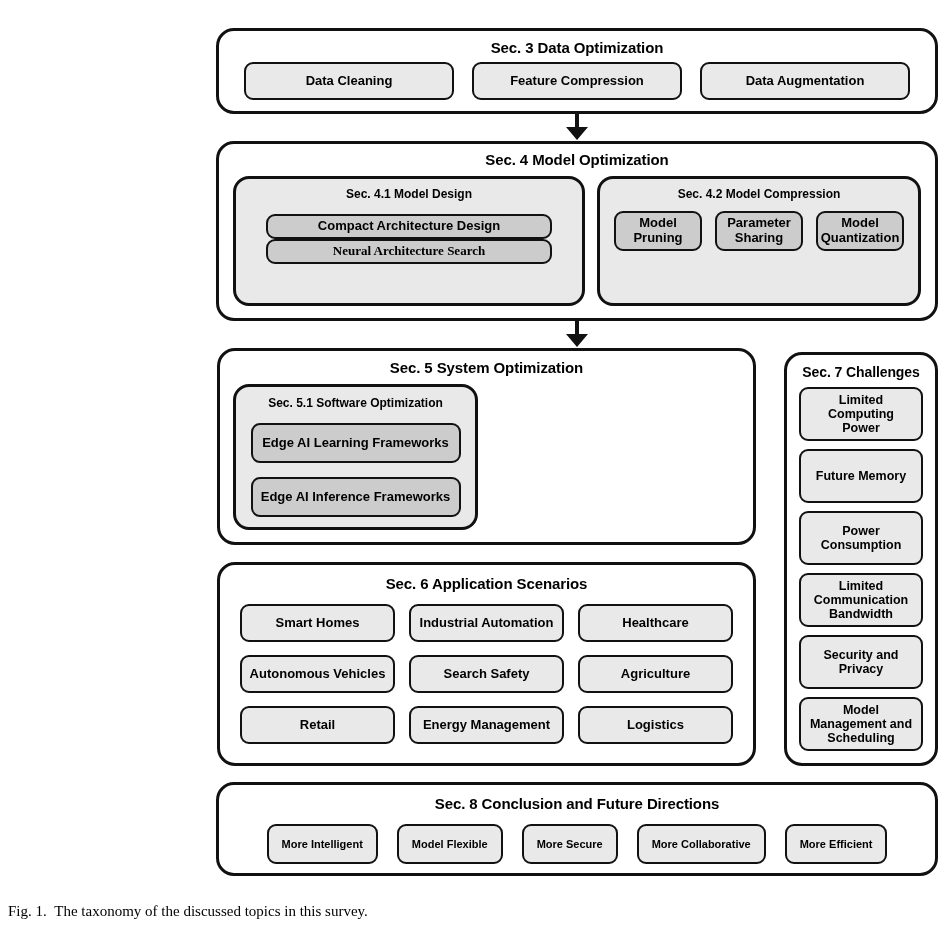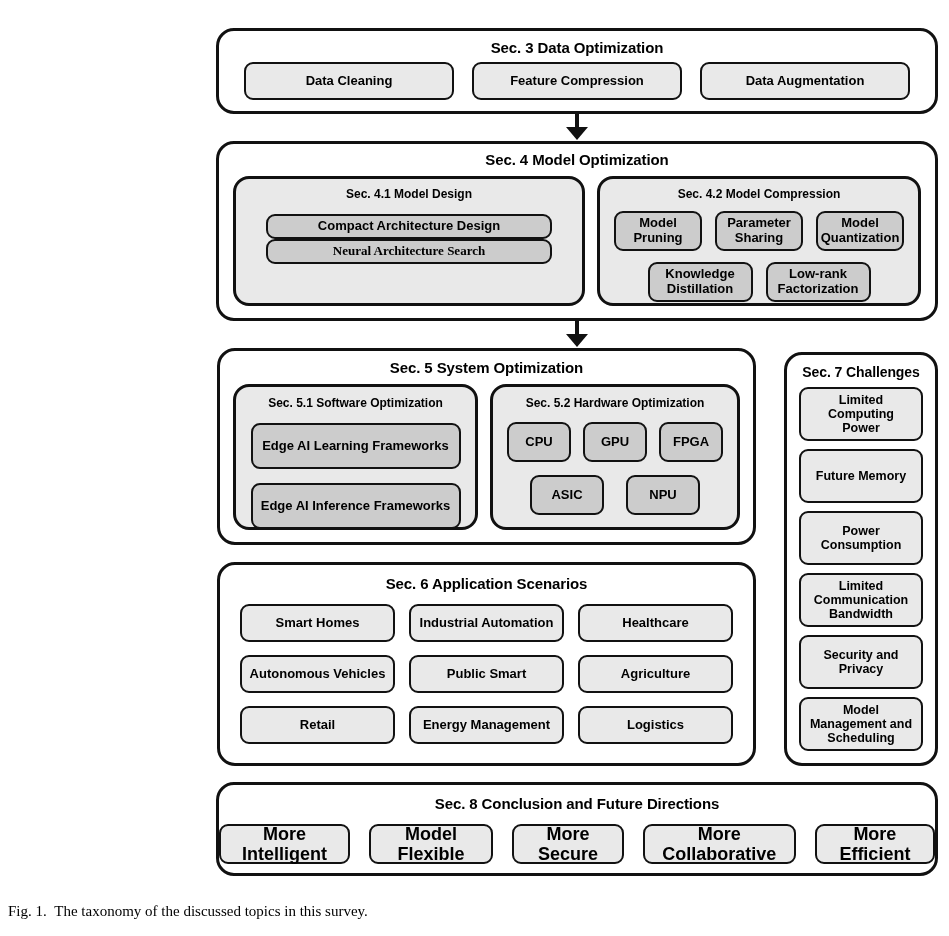--- a/index.html
+++ b/index.html
@@ -126,21 +126,21 @@
   #sec5 .section-title { margin-top: 9px; }
   #sec5-panels {
     position: absolute;
     left: 13px; top: 33px; right: 13px; bottom: 12px;
     display: flex;
     gap: 12px;
   }
   #sec51 { position: relative; width: 245px; height: 100%; }
   #sec52 { position: relative; flex: 1; height: 100%; }
   #sec51 .panel-title, #sec52 .panel-title { margin-top: 10px; }
-  #sec51 .chip { width: 210px; height: 46px; margin: 0 auto; }
+  #sec51 .chip { width: 210px; height: 40px; margin: 0 auto; }
   #sec51 .chip-a { margin-top: 14px; }
   #sec51 .chip-b { margin-top: 14px; }
   #sec52 .row { margin-top: 13px; gap: 12px; }
   #sec52 .row.r1 .chip { width: 64px; height: 40px; }
   #sec52 .row.r2 .chip { width: 74px; height: 40px; }
   #sec52 .row.r2 { gap: 22px; }
 
   
   #sec6 { left: 217px; top: 562px; width: 539px; height: 204px; }
   #sec6 .section-title { margin-top: 11px; }
@@ -156,21 +156,21 @@
     display: flex;
     flex-direction: column;
     gap: 8px;
   }
   #sec7-list .chip { width: 100%; height: 54px; font-size: 12.5px; }
 
   
   #sec8 { left: 216px; top: 782px; width: 722px; height: 94px; }
   #sec8 .section-title { margin-top: 11px; }
   #sec8 .row { margin-top: 13px; gap: 19px; }
-  #sec8 .chip { height: 40px; padding: 0 13px; font-size: 18px; }
+  #sec8 .chip { height: 40px; padding: 0 13px; font-size: 11px; }
 
   
   #caption {
     position: absolute;
     left: 8px;
     top: 903px;
     font-family: "Liberation Serif", serif;
     font-size: 15px;
     color: #000000;
     white-space: pre;
@@ -203,70 +203,54 @@
       <div class="chip dark chip-b">Neural Architecture Search</div>
     </div>
 
     <div class="panel" id="sec42">
       <div class="panel-title">Sec. 4.2 Model Compression</div>
       <div class="row r1">
         <div class="chip dark">Model<br>Pruning</div>
         <div class="chip dark">Parameter<br>Sharing</div>
         <div class="chip dark">Model<br>Quantization</div>
       </div>
-      <div class="row r2">
-        <div class="chip dark">Knowledge<br>Distillation</div>
-        <div class="chip dark">Low-rank<br>Factorization</div>
-      </div>
     </div>
 
   </div>
 </div>
 
 <div class="arrow" id="arrow2">
   <div class="shaft"></div>
   <div class="head"></div>
 </div>
 
 <div class="outer-box" id="sec5">
   <div class="section-title">Sec. 5 System Optimization</div>
   <div id="sec5-panels">
 
     <div class="panel" id="sec51">
       <div class="panel-title">Sec. 5.1 Software Optimization</div>
       <div class="chip dark chip-a">Edge AI Learning Frameworks</div>
       <div class="chip dark chip-b">Edge AI Inference Frameworks</div>
     </div>
 
-    <div class="panel" id="sec52">
-      <div class="panel-title">Sec. 5.2 Hardware Optimization</div>
-      <div class="row r1">
-        <div class="chip dark">CPU</div>
-        <div class="chip dark">GPU</div>
-        <div class="chip dark">FPGA</div>
-      </div>
-      <div class="row r2">
-        <div class="chip dark">ASIC</div>
-        <div class="chip dark">NPU</div>
-      </div>
-    </div>
 
   </div>
 </div>
 
 <div class="outer-box" id="sec6">
   <div class="section-title">Sec. 6 Application Scenarios</div>
   <div class="row">
     <div class="chip">Smart Homes</div>
     <div class="chip">Industrial Automation</div>
     <div class="chip">Healthcare</div>
   </div>
   <div class="row">
     <div class="chip">Autonomous Vehicles</div>
-    <div class="chip">Public Smart</div>
+    <div class="chip">Search Safety</div>
     <div class="chip">Agriculture</div>
   </div>
   <div class="row">
     <div class="chip">Retail</div>
     <div class="chip">Energy Management</div>
     <div class="chip">Logistics</div>
   </div>
 </div>
 
 <div class="outer-box" id="sec7">

